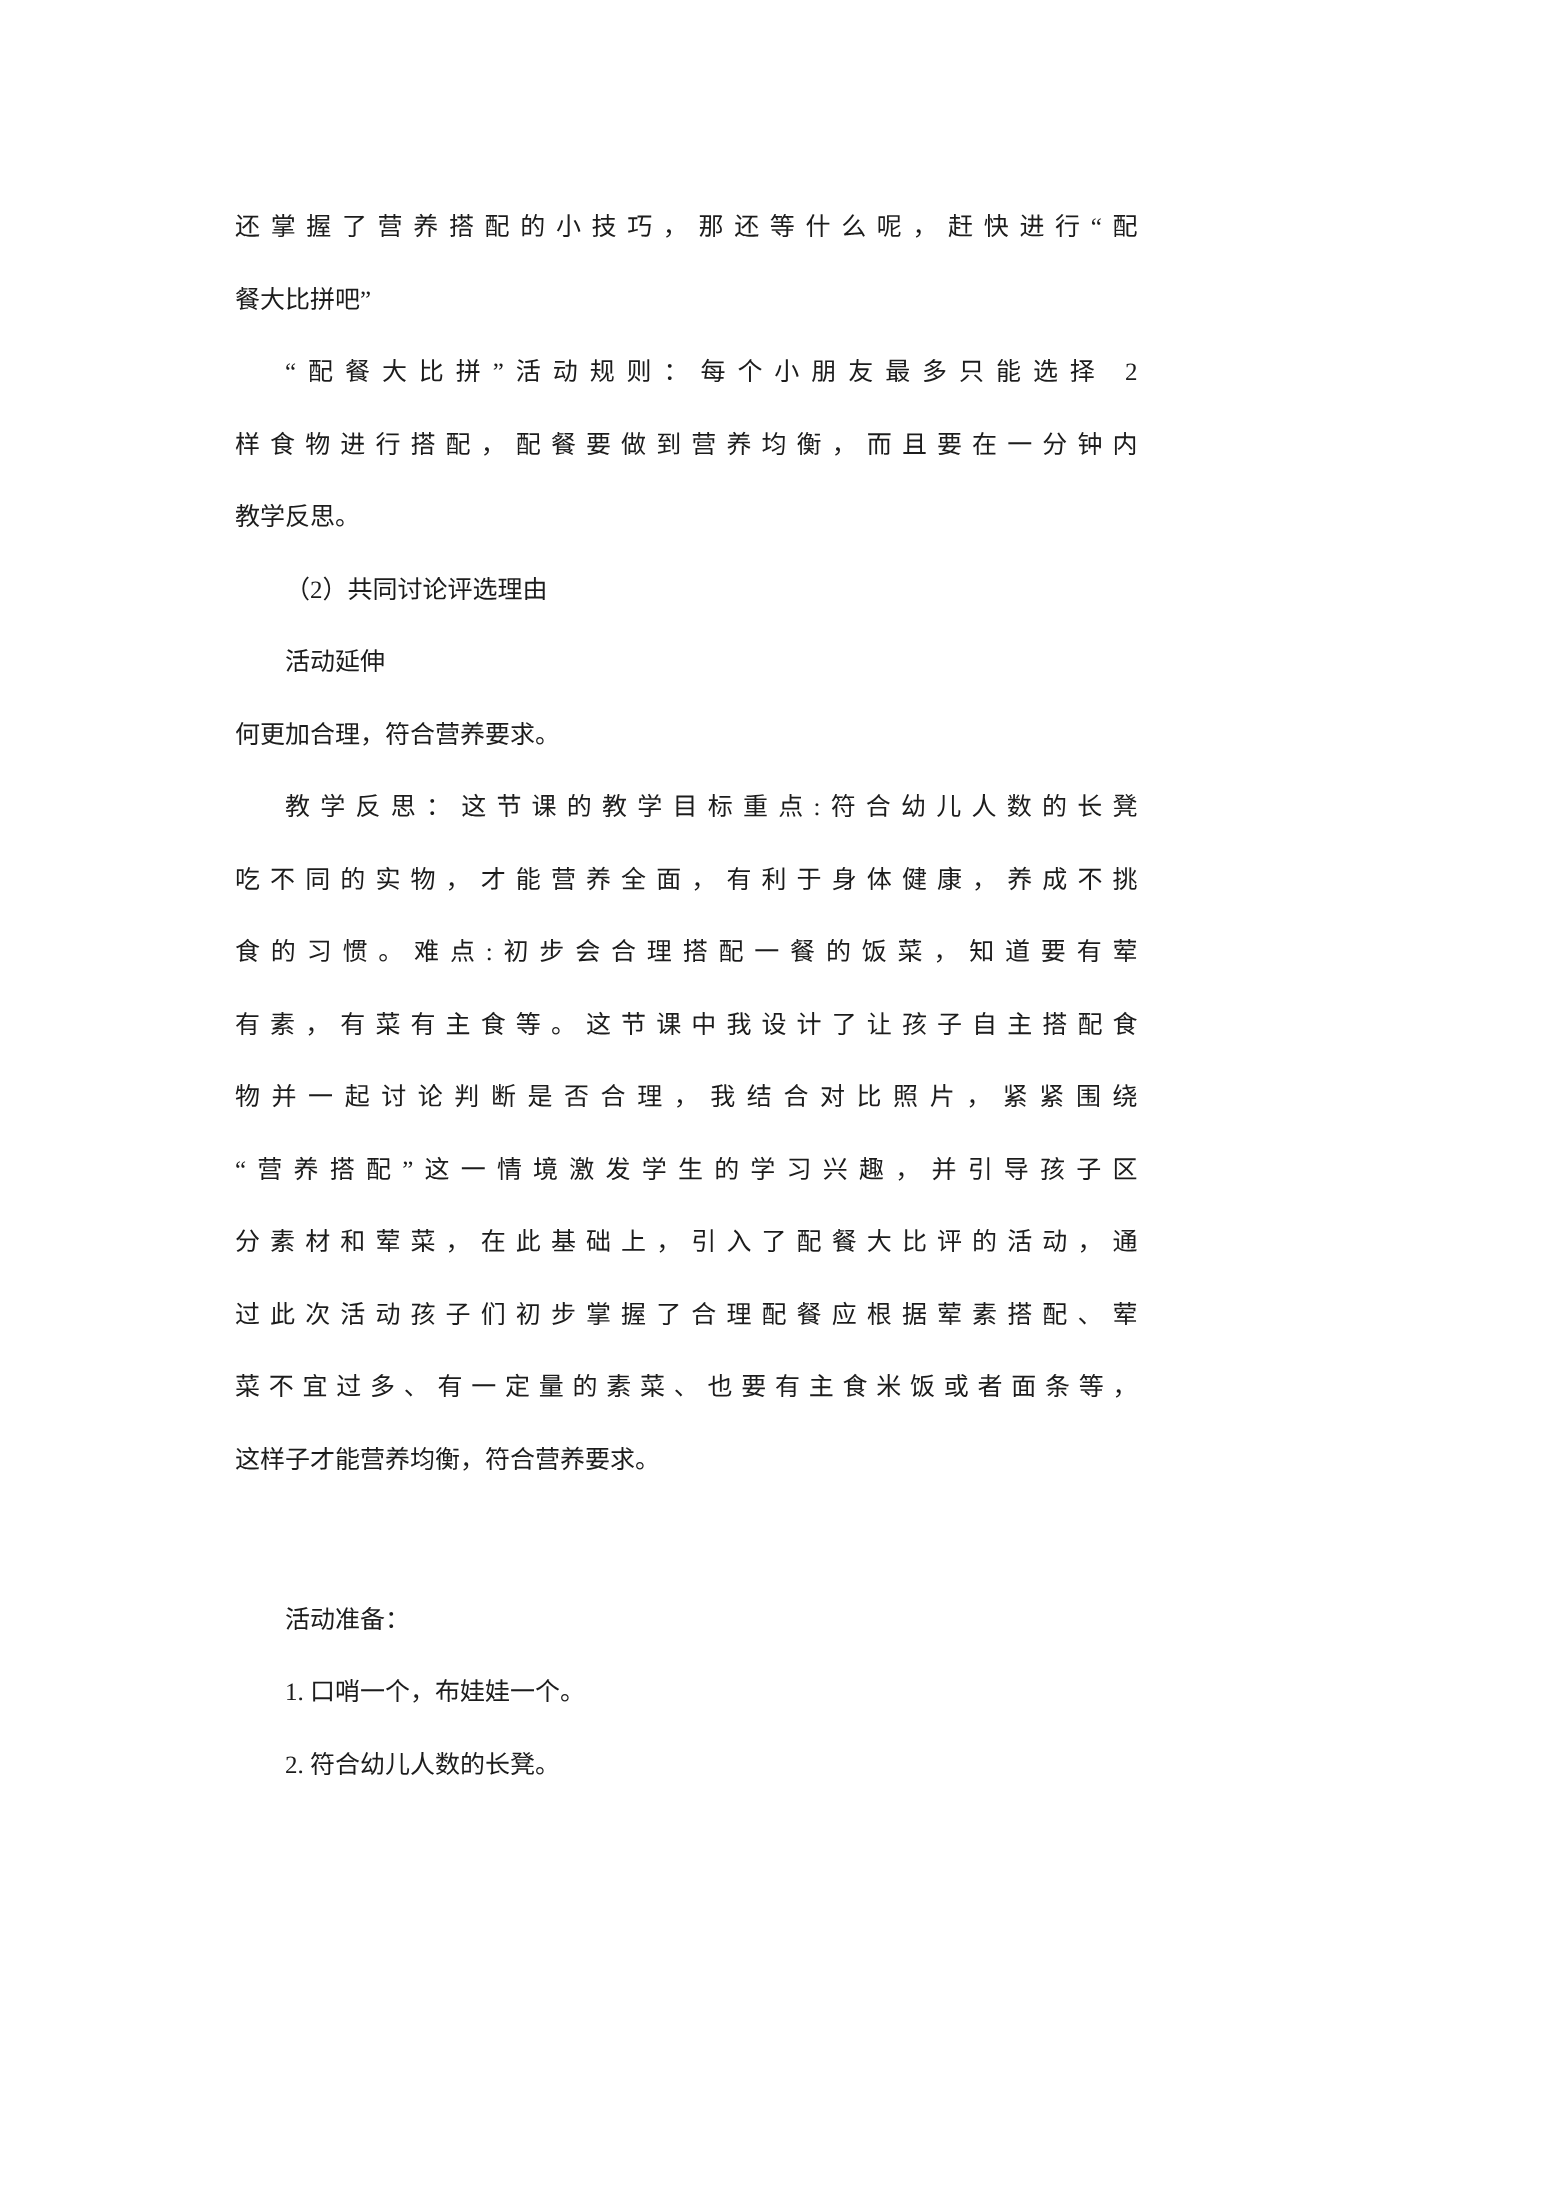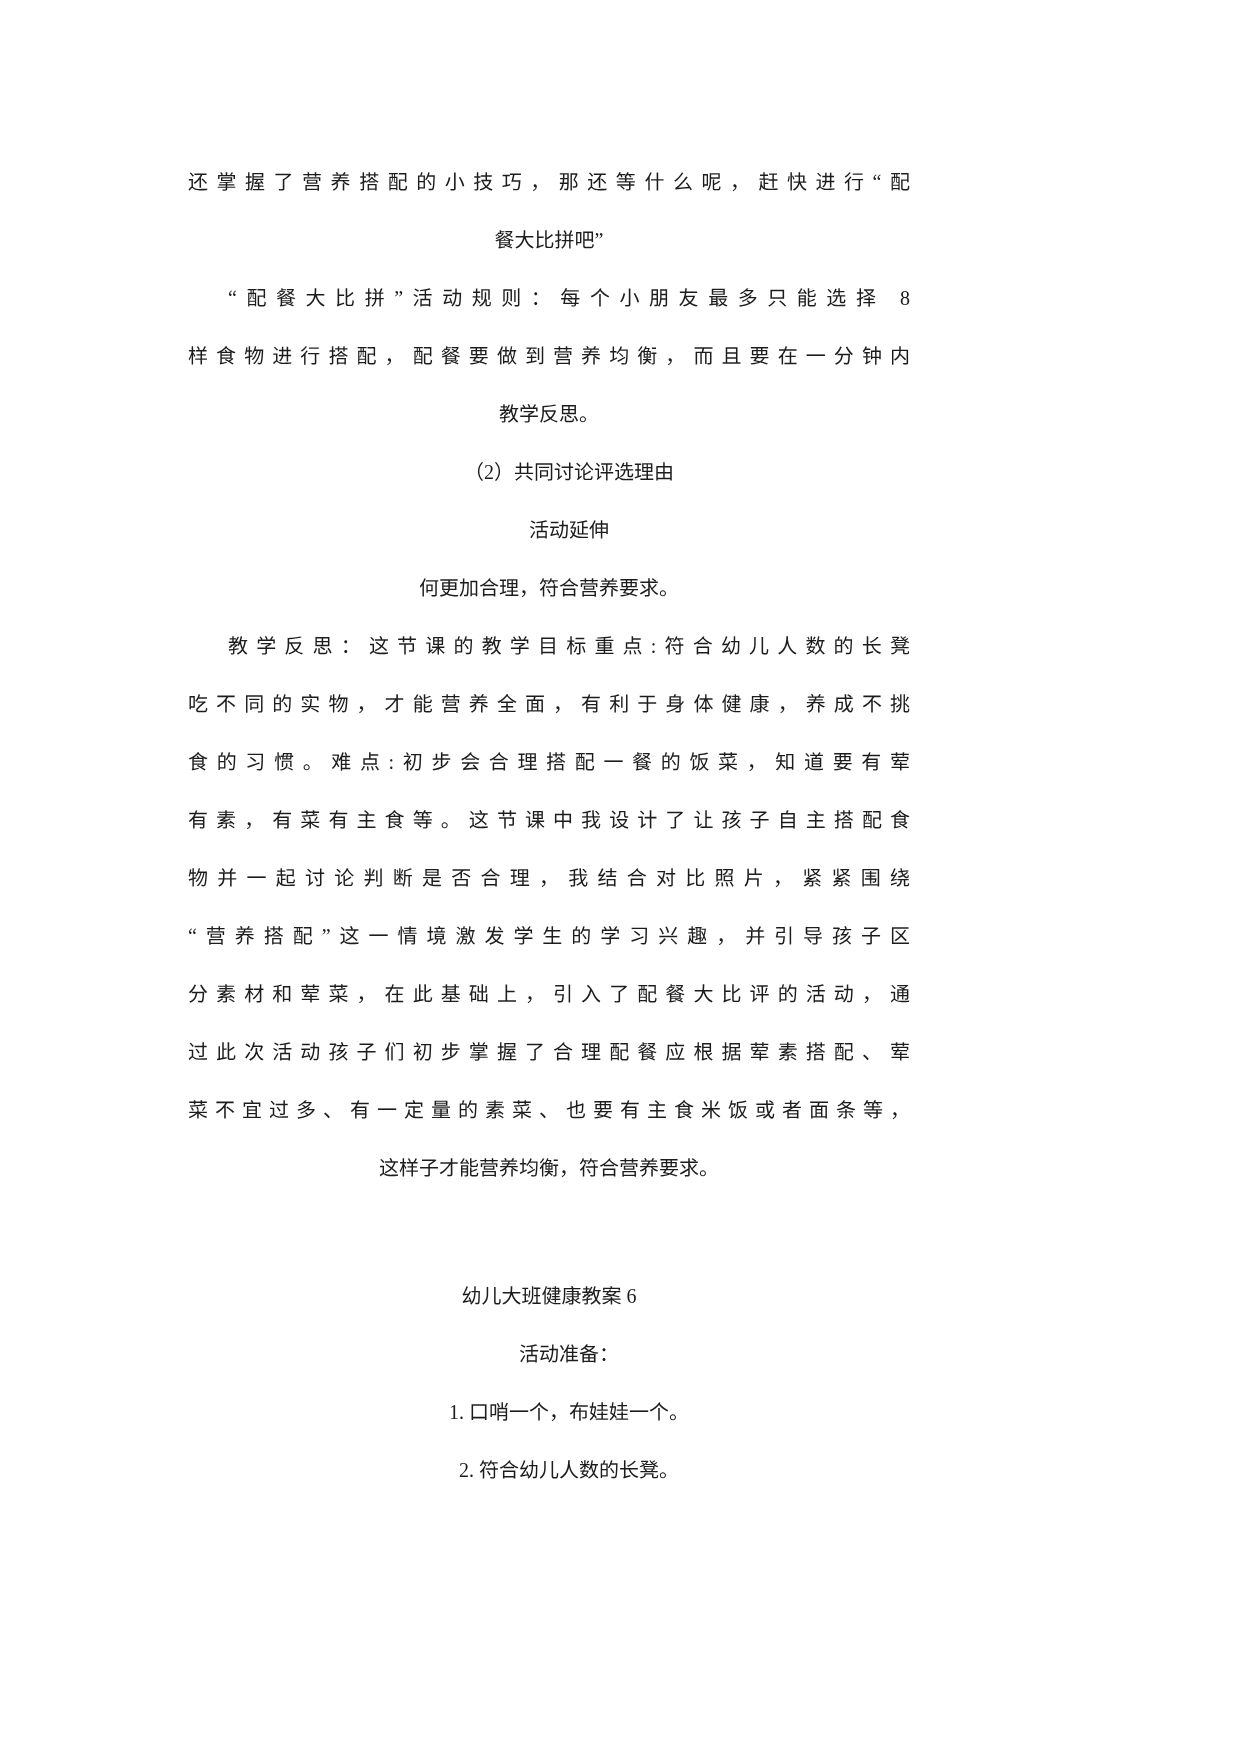--- a/index.html
+++ b/index.html
@@ -23,21 +23,21 @@
     line-height: 58px;
     color: #1c1c1c;
     font-weight: 400;
   }
   .para {
     margin: 0;
     padding: 0;
   }
   .line {
     display: block;
-    text-align: center;
+    text-align: left;
     white-space: normal;
   }
   .fill {
     text-align: justify;
     text-align-last: justify;
   }
   .ind {
     text-indent: 2em;
   }
   .section-gap {
@@ -48,21 +48,21 @@
 <body>
 
 <div class="page">
 
   <p class="para">
     <span class="line fill">还掌握了营养搭配的小技巧，那还等什么呢，赶快进行“配</span>
     <span class="line">餐大比拼吧”</span>
   </p>
 
   <p class="para">
-    <span class="line fill ind">“配餐大比拼”活动规则：每个小朋友最多只能选择 8</span>
+    <span class="line fill ind">“配餐大比拼”活动规则：每个小朋友最多只能选择 2</span>
     <span class="line fill">样食物进行搭配，配餐要做到营养均衡，而且要在一分钟内</span>
     <span class="line">教学反思。</span>
   </p>
 
   <p class="para">
     <span class="line ind">（2）共同讨论评选理由</span>
   </p>
 
   <p class="para">
     <span class="line ind">活动延伸</span>
@@ -80,23 +80,20 @@
     <span class="line fill">物并一起讨论判断是否合理，我结合对比照片，紧紧围绕</span>
     <span class="line fill">“营养搭配”这一情境激发学生的学习兴趣，并引导孩子区</span>
     <span class="line fill">分素材和荤菜，在此基础上，引入了配餐大比评的活动，通</span>
     <span class="line fill">过此次活动孩子们初步掌握了合理配餐应根据荤素搭配、荤</span>
     <span class="line fill">菜不宜过多、有一定量的素菜、也要有主食米饭或者面条等，</span>
     <span class="line">这样子才能营养均衡，符合营养要求。</span>
   </p>
 
   <div class="section-gap"></div>
 
-  <p class="para">
-    <span class="line">幼儿大班健康教案 6</span>
-  </p>
 
   <p class="para">
     <span class="line ind">活动准备：</span>
   </p>
 
   <p class="para">
     <span class="line ind">1. 口哨一个，布娃娃一个。</span>
   </p>
 
   <p class="para">

